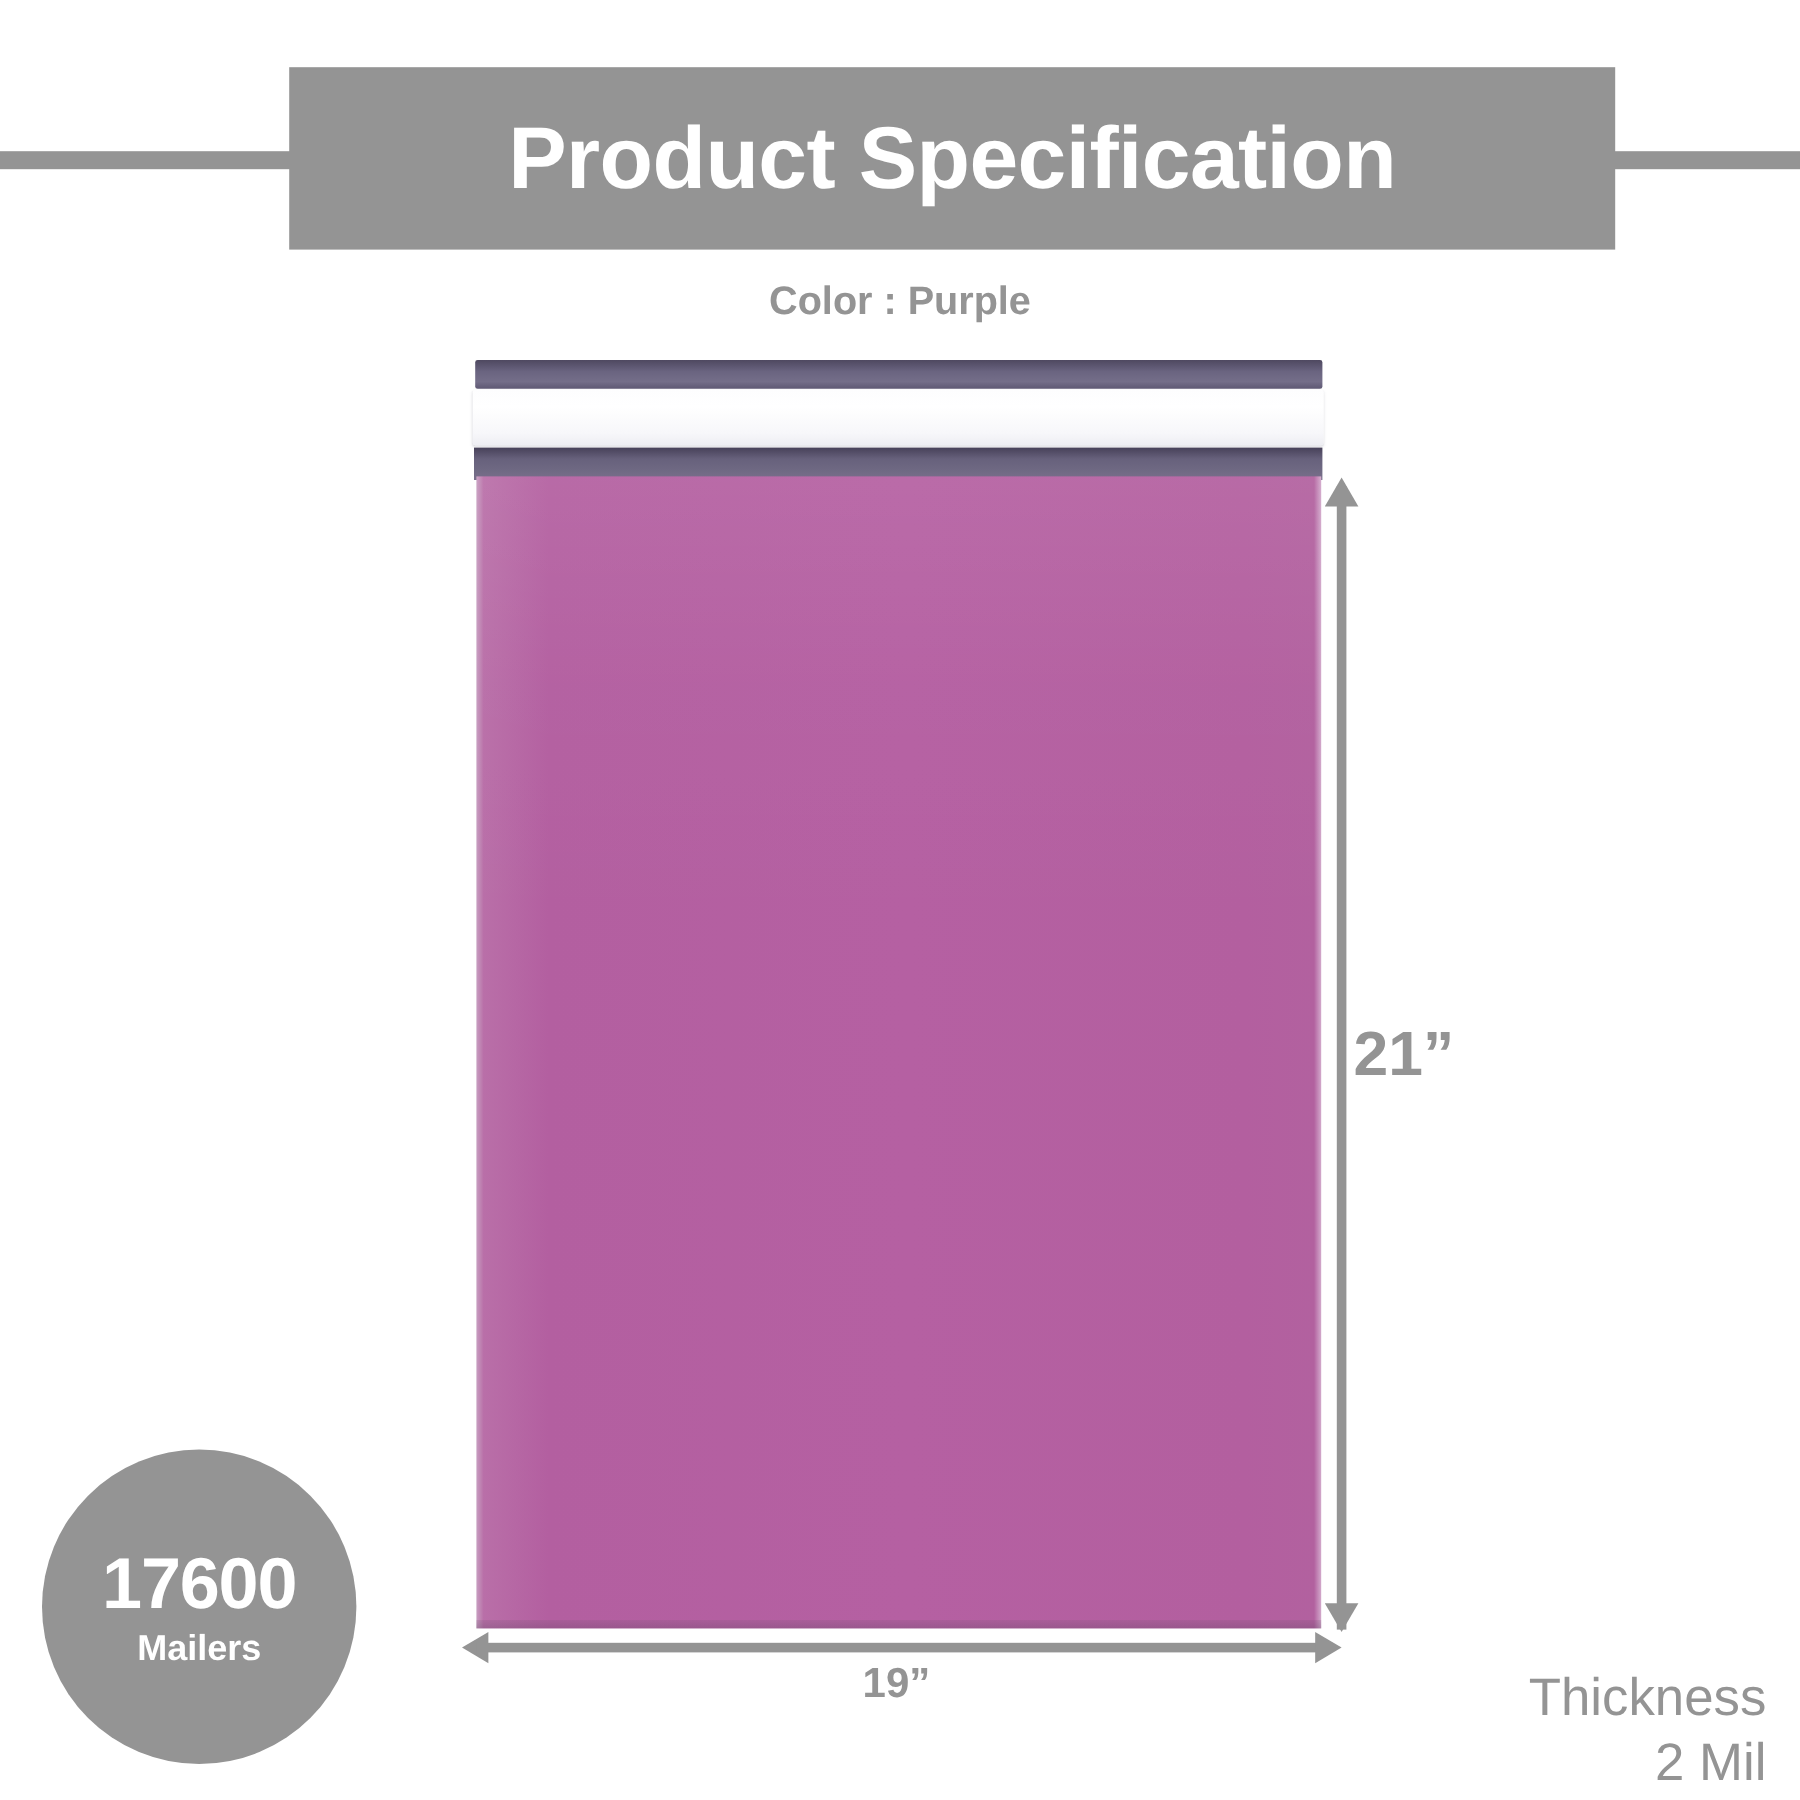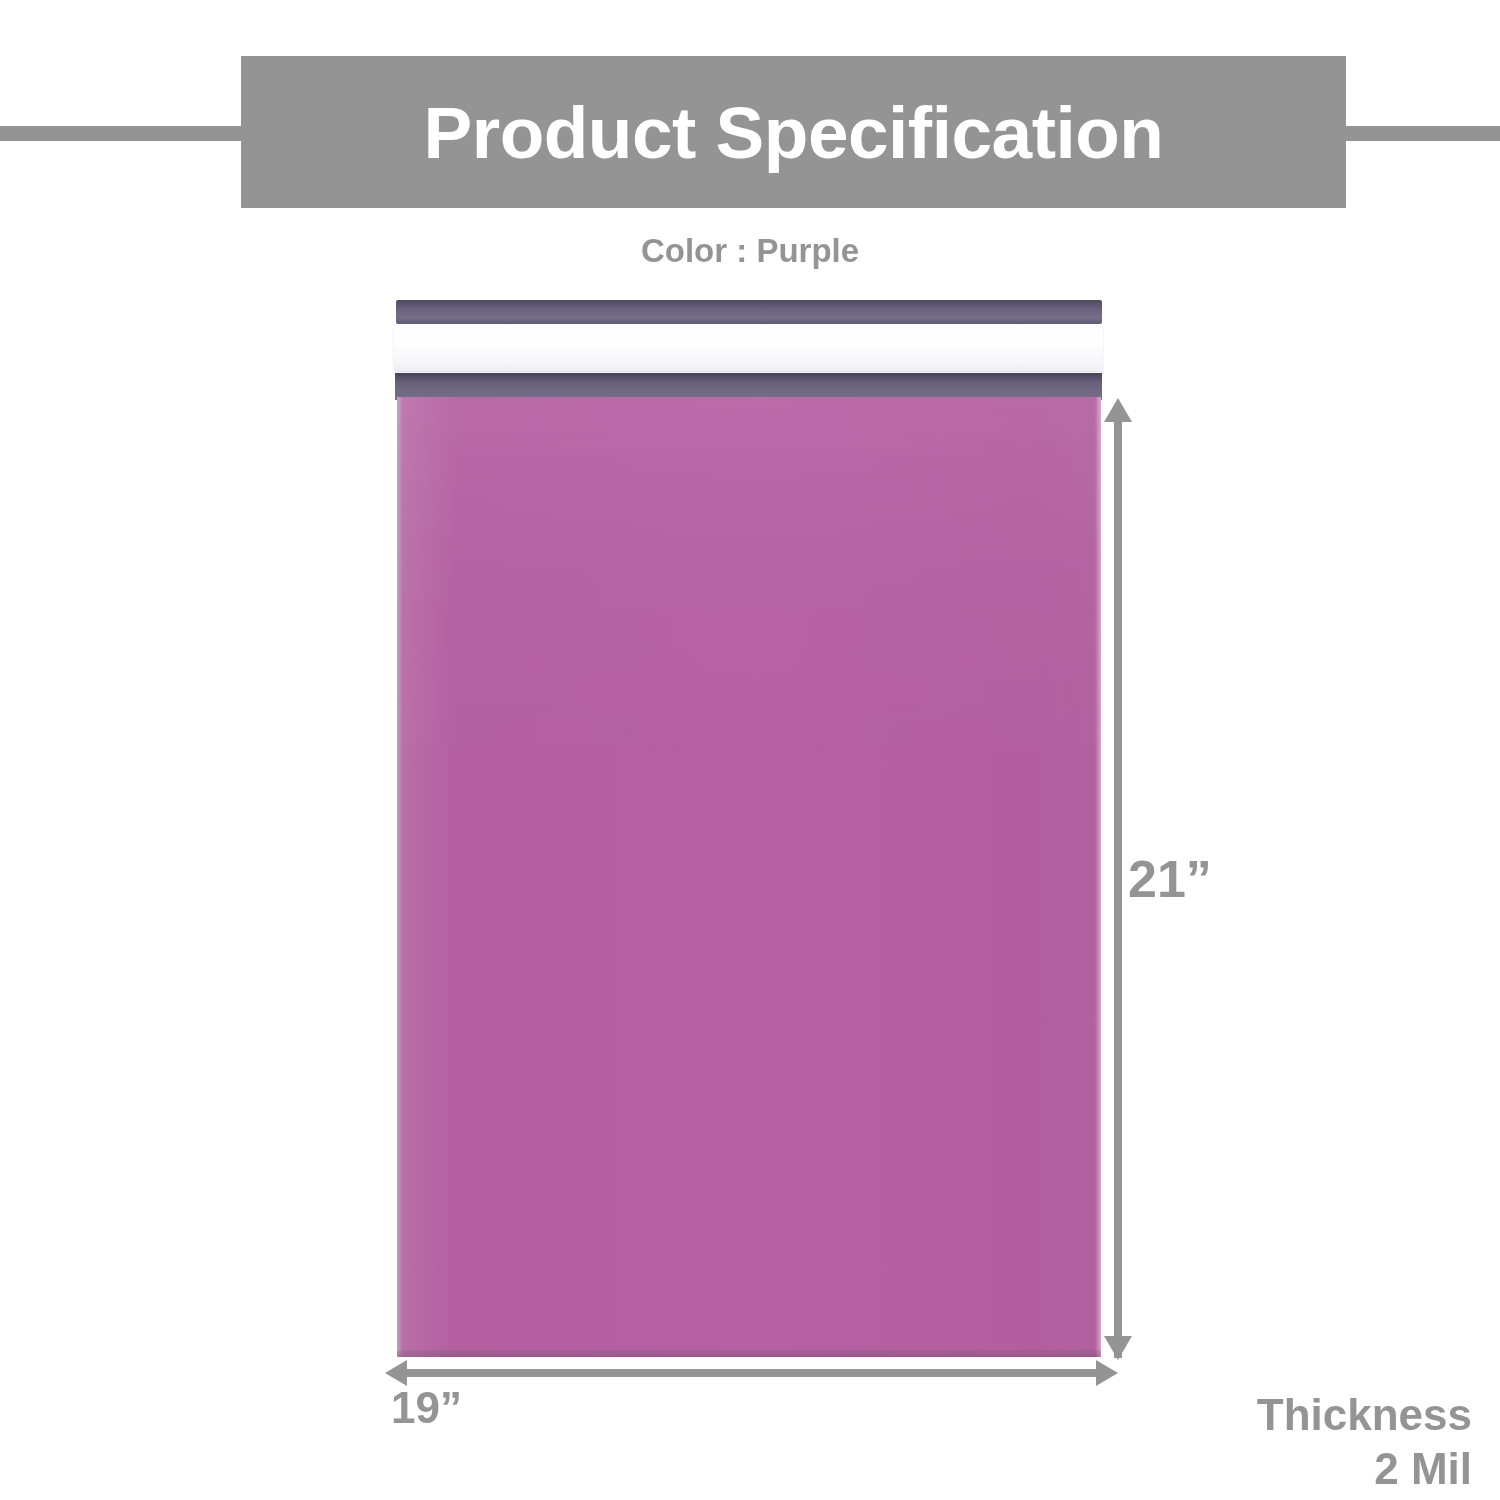--- a/index.html
+++ b/index.html
@@ -198,22 +198,23 @@
     height: 0;
     border-top: 13px solid transparent;
     border-bottom: 13px solid transparent;
     border-left: 22px solid #949494;
   }
   #width-label {
     position: absolute;
     left: 391px;
     top: 1383px;
     width: 712px;
-    color: #949494;
-    font-size: 44px;
+    text-align: center;
+    color: #949494;
+    font-size: 35px;
     font-weight: bold;
     white-space: nowrap;
   }
 
   
   #count-badge {
     position: absolute;
     left: 35px;
     top: 1208px;
     width: 262px;
@@ -241,21 +242,21 @@
   }
 
   
   #thickness-block {
     position: absolute;
     right: 28px;
     top: 1388px;
     text-align: right;
     color: #949494;
     font-size: 44px;
-    font-weight: bold;
+    font-weight: normal;
     line-height: 1.22;
   }
 </style>
 </head>
 <body>
 
 <div id="page">
 
   <div id="header-rule"></div>
   <div id="title-banner">
@@ -275,19 +276,23 @@
   <div class="arrow-up"></div>
   <div class="dim-line-v"></div>
   <div class="arrow-down"></div>
   <div id="height-label">21”</div>
 
   <div class="arrow-left"></div>
   <div class="dim-line-h"></div>
   <div class="arrow-right"></div>
   <div id="width-label">19”</div>
 
+  <div id="count-badge">
+    <span id="count-number">17600</span>
+    <span id="count-unit">Mailers</span>
+  </div>
 
   <div id="thickness-block">
     <div>Thickness</div>
     <div>2 Mil</div>
   </div>
 
 </div>
 
 </body></html>

